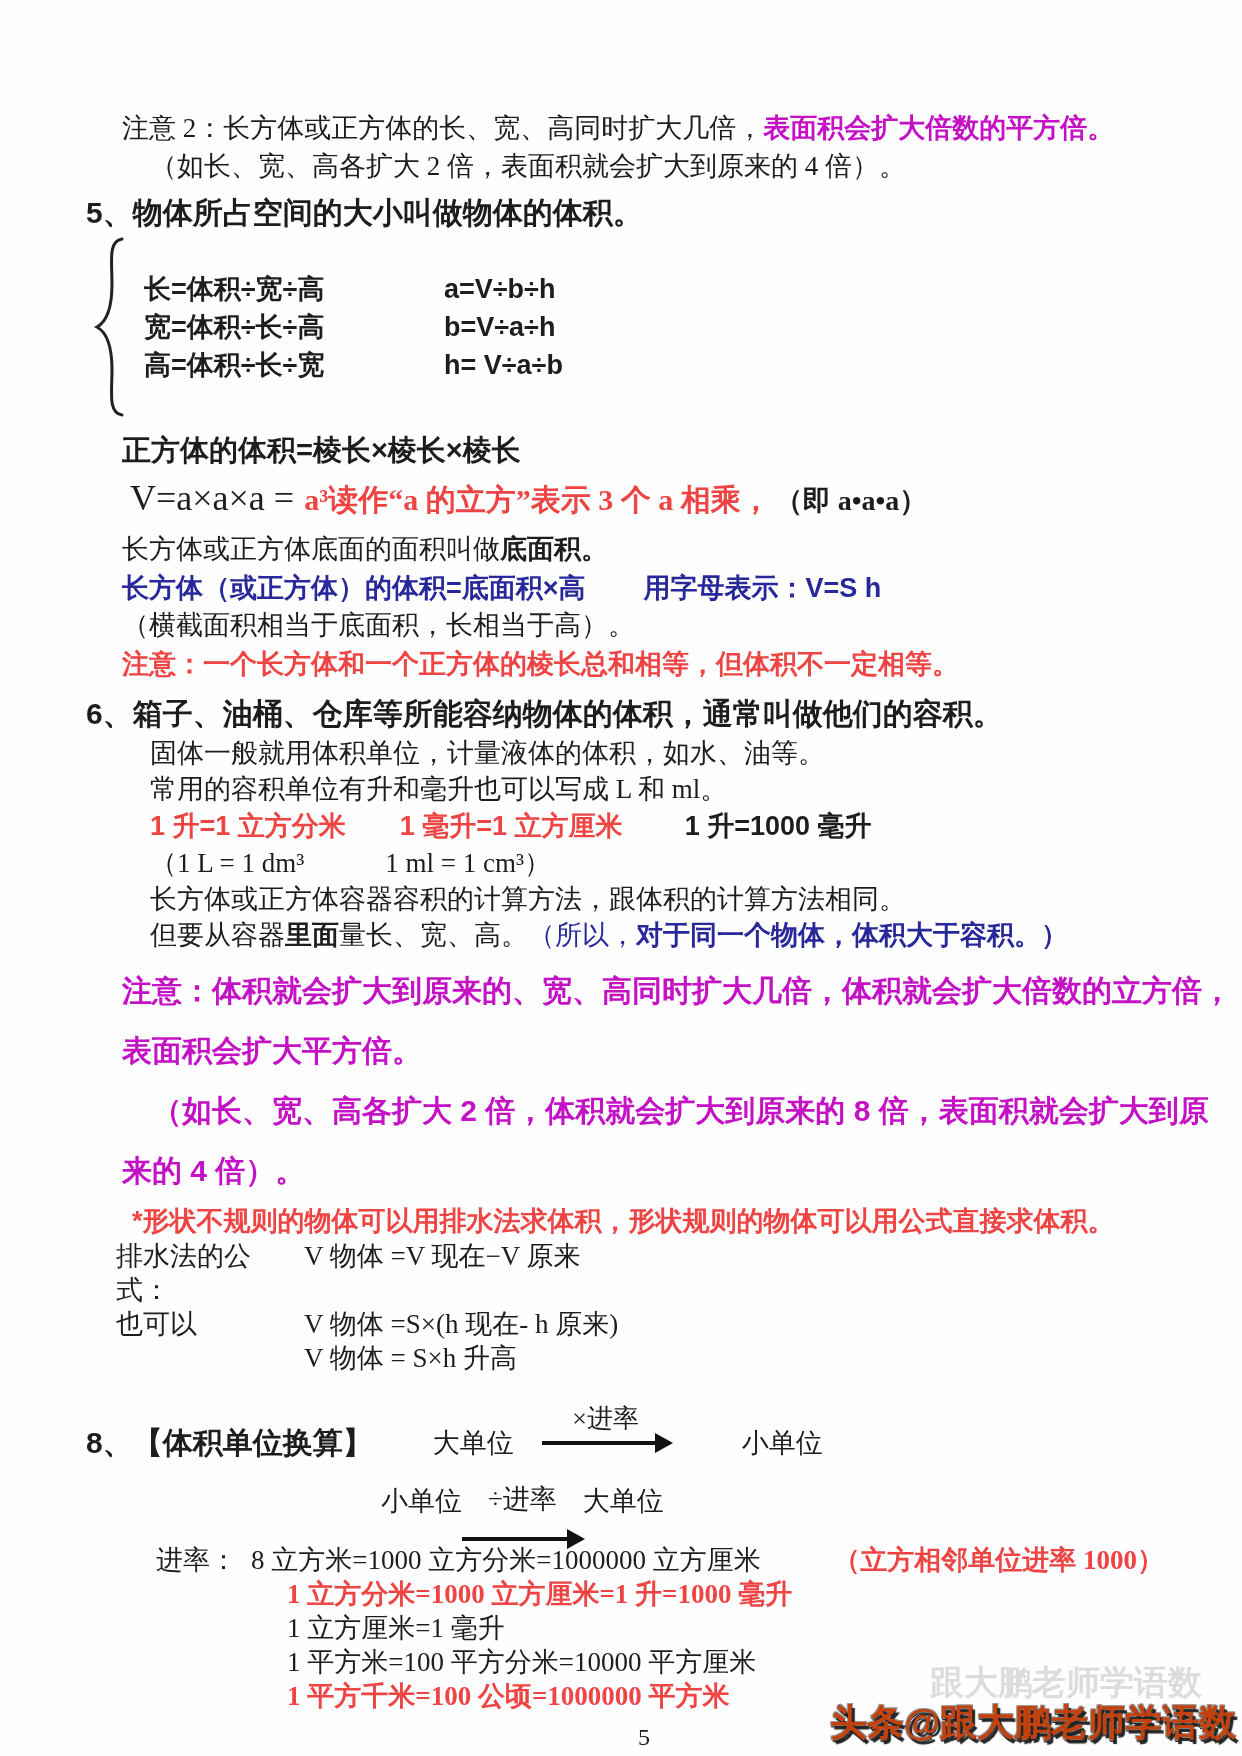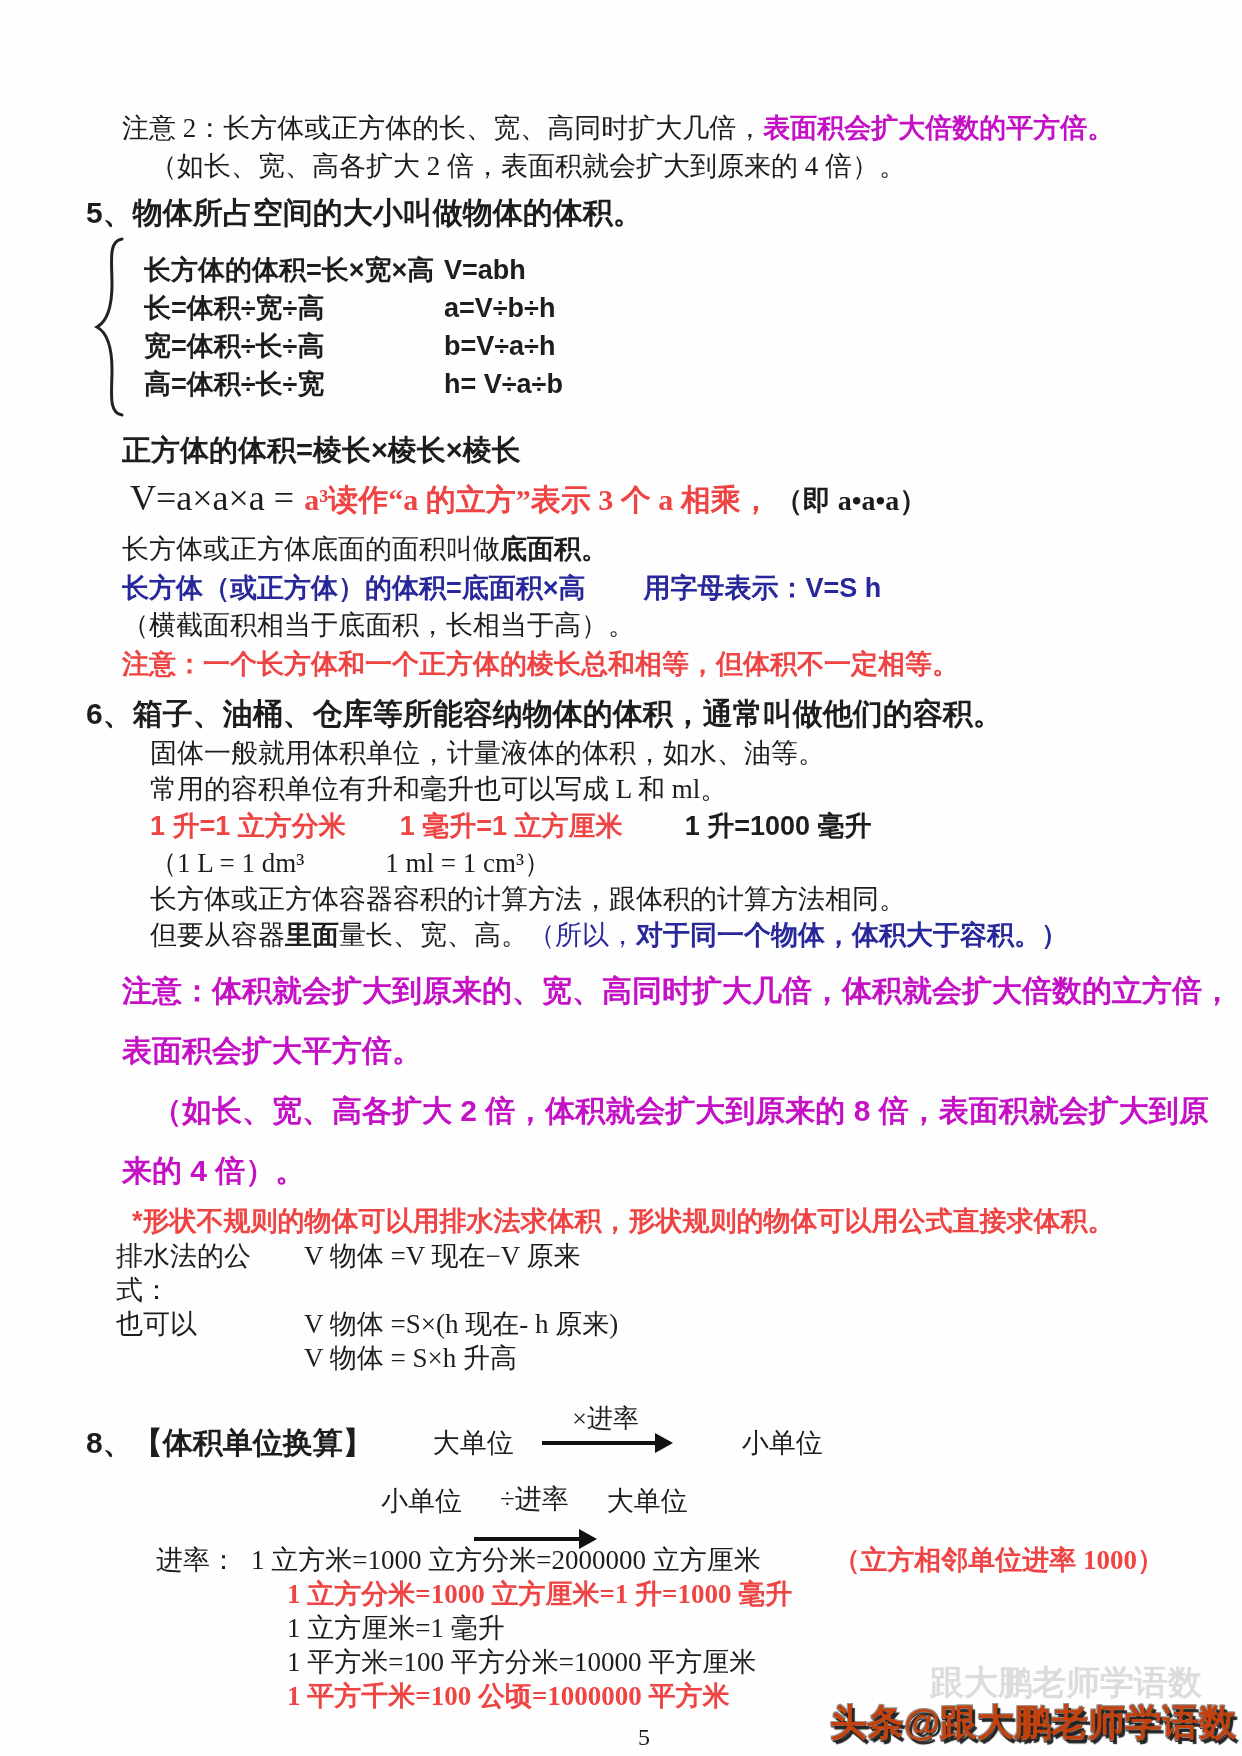--- a/index.html
+++ b/index.html
@@ -70,21 +70,21 @@
   .conv-row1 .unit1 { margin-left:60px; }
   .conv-row1 .unit2 { margin-left:44px; }
   .arrowbox { position:relative; display:inline-block; margin:0 28px; }
   .alabel-top { position:absolute; top:-36px; left:50%; transform:translateX(-50%);
                 white-space:nowrap; font-size:26px; line-height:28px; }
   .aline { display:block; width:128px; height:4px; background:#121212; position:relative; }
   .aline::after { content:""; position:absolute; right:-3px; top:-8px;
                   border-left:18px solid #121212;
                   border-top:10px solid transparent; border-bottom:10px solid transparent; }
   .conv-row2 { margin-top:16px; margin-left:295px; display:flex; align-items:center; line-height:40px; }
-  .arrowbox2 { position:relative; display:inline-block; margin:0 38px; top:-2px; }
+  .arrowbox2 { position:relative; display:inline-block; margin:0 26px; top:-2px; }
   .aline-below { position:absolute; left:50%; transform:translateX(-50%); bottom:-22px;
                  display:block; width:120px; height:4px; background:#121212; }
   .aline-below::after { content:""; position:absolute; right:-3px; top:-8px;
                         border-left:18px solid #121212;
                         border-top:10px solid transparent; border-bottom:10px solid transparent; }
   .arrowbox2 .alabel2 { font-size:27px; white-space:nowrap; }
 
   .rate-row1 { margin-top:22px; display:flex; line-height:34px; padding-left:70px; }
   .rate-row1 .rlabel { width:95px; }
   .rate-row1 .rnote { margin-left:auto; margin-right:38px; }
@@ -110,24 +110,20 @@
   </div>
   <div class="line note2-l2">（如长、宽、高各扩大 2 倍，表面积就会扩大到原来的 4 倍）。</div>
 
   <div class="h-section">5、物体所占空间的大小叫做物体的体积。</div>
 
   <div class="brace-block">
     <svg class="brace-svg" width="34" height="182" viewBox="0 0 34 182">
       <path d="M30 3 C16 5 20 26 20 48 C20 74 14 86 5 91 C14 96 20 108 20 134 C20 156 16 177 30 179" fill="none" stroke="#222" stroke-width="3" stroke-linecap="round"></path>
     </svg>
     <div class="brace-rows">
-      <div class="frow">
-        <span class="fl">长方体的体积=长×宽×高</span>
-        <span class="fr">V=abh</span>
-      </div>
       <div class="frow">
         <span class="fl">长=体积÷宽÷高</span>
         <span class="fr">a=V÷b÷h</span>
       </div>
       <div class="frow">
         <span class="fl">宽=体积÷长÷高</span>
         <span class="fr">b=V÷a÷h</span>
       </div>
       <div class="frow">
         <span class="fl">高=体积÷长÷宽</span>
@@ -208,21 +204,21 @@
     <span>小单位</span>
     <span class="arrowbox2">
       <span class="alabel2">÷进率</span>
       <span class="aline-below"></span>
     </span>
     <span>大单位</span>
   </div>
 
   <div class="rate-row1">
     <span class="rlabel">进率：</span>
-    <span>1 立方米=1000 立方分米=2000000 立方厘米</span>
+    <span>8 立方米=1000 立方分米=1000000 立方厘米</span>
     <span class="rnote red">（立方相邻单位进率 1000）</span>
   </div>
   <div class="line rate-line red">1 立方分米=1000 立方厘米=1 升=1000 毫升</div>
   <div class="line rate-line">1 立方厘米=1 毫升</div>
   <div class="line rate-line">1 平方米=100 平方分米=10000 平方厘米</div>
   <div class="line rate-line red">1 平方千米=100 公顷=1000000 平方米</div>
 
   <div class="page-num">5</div>
 
   <div class="watermark-wrap">

